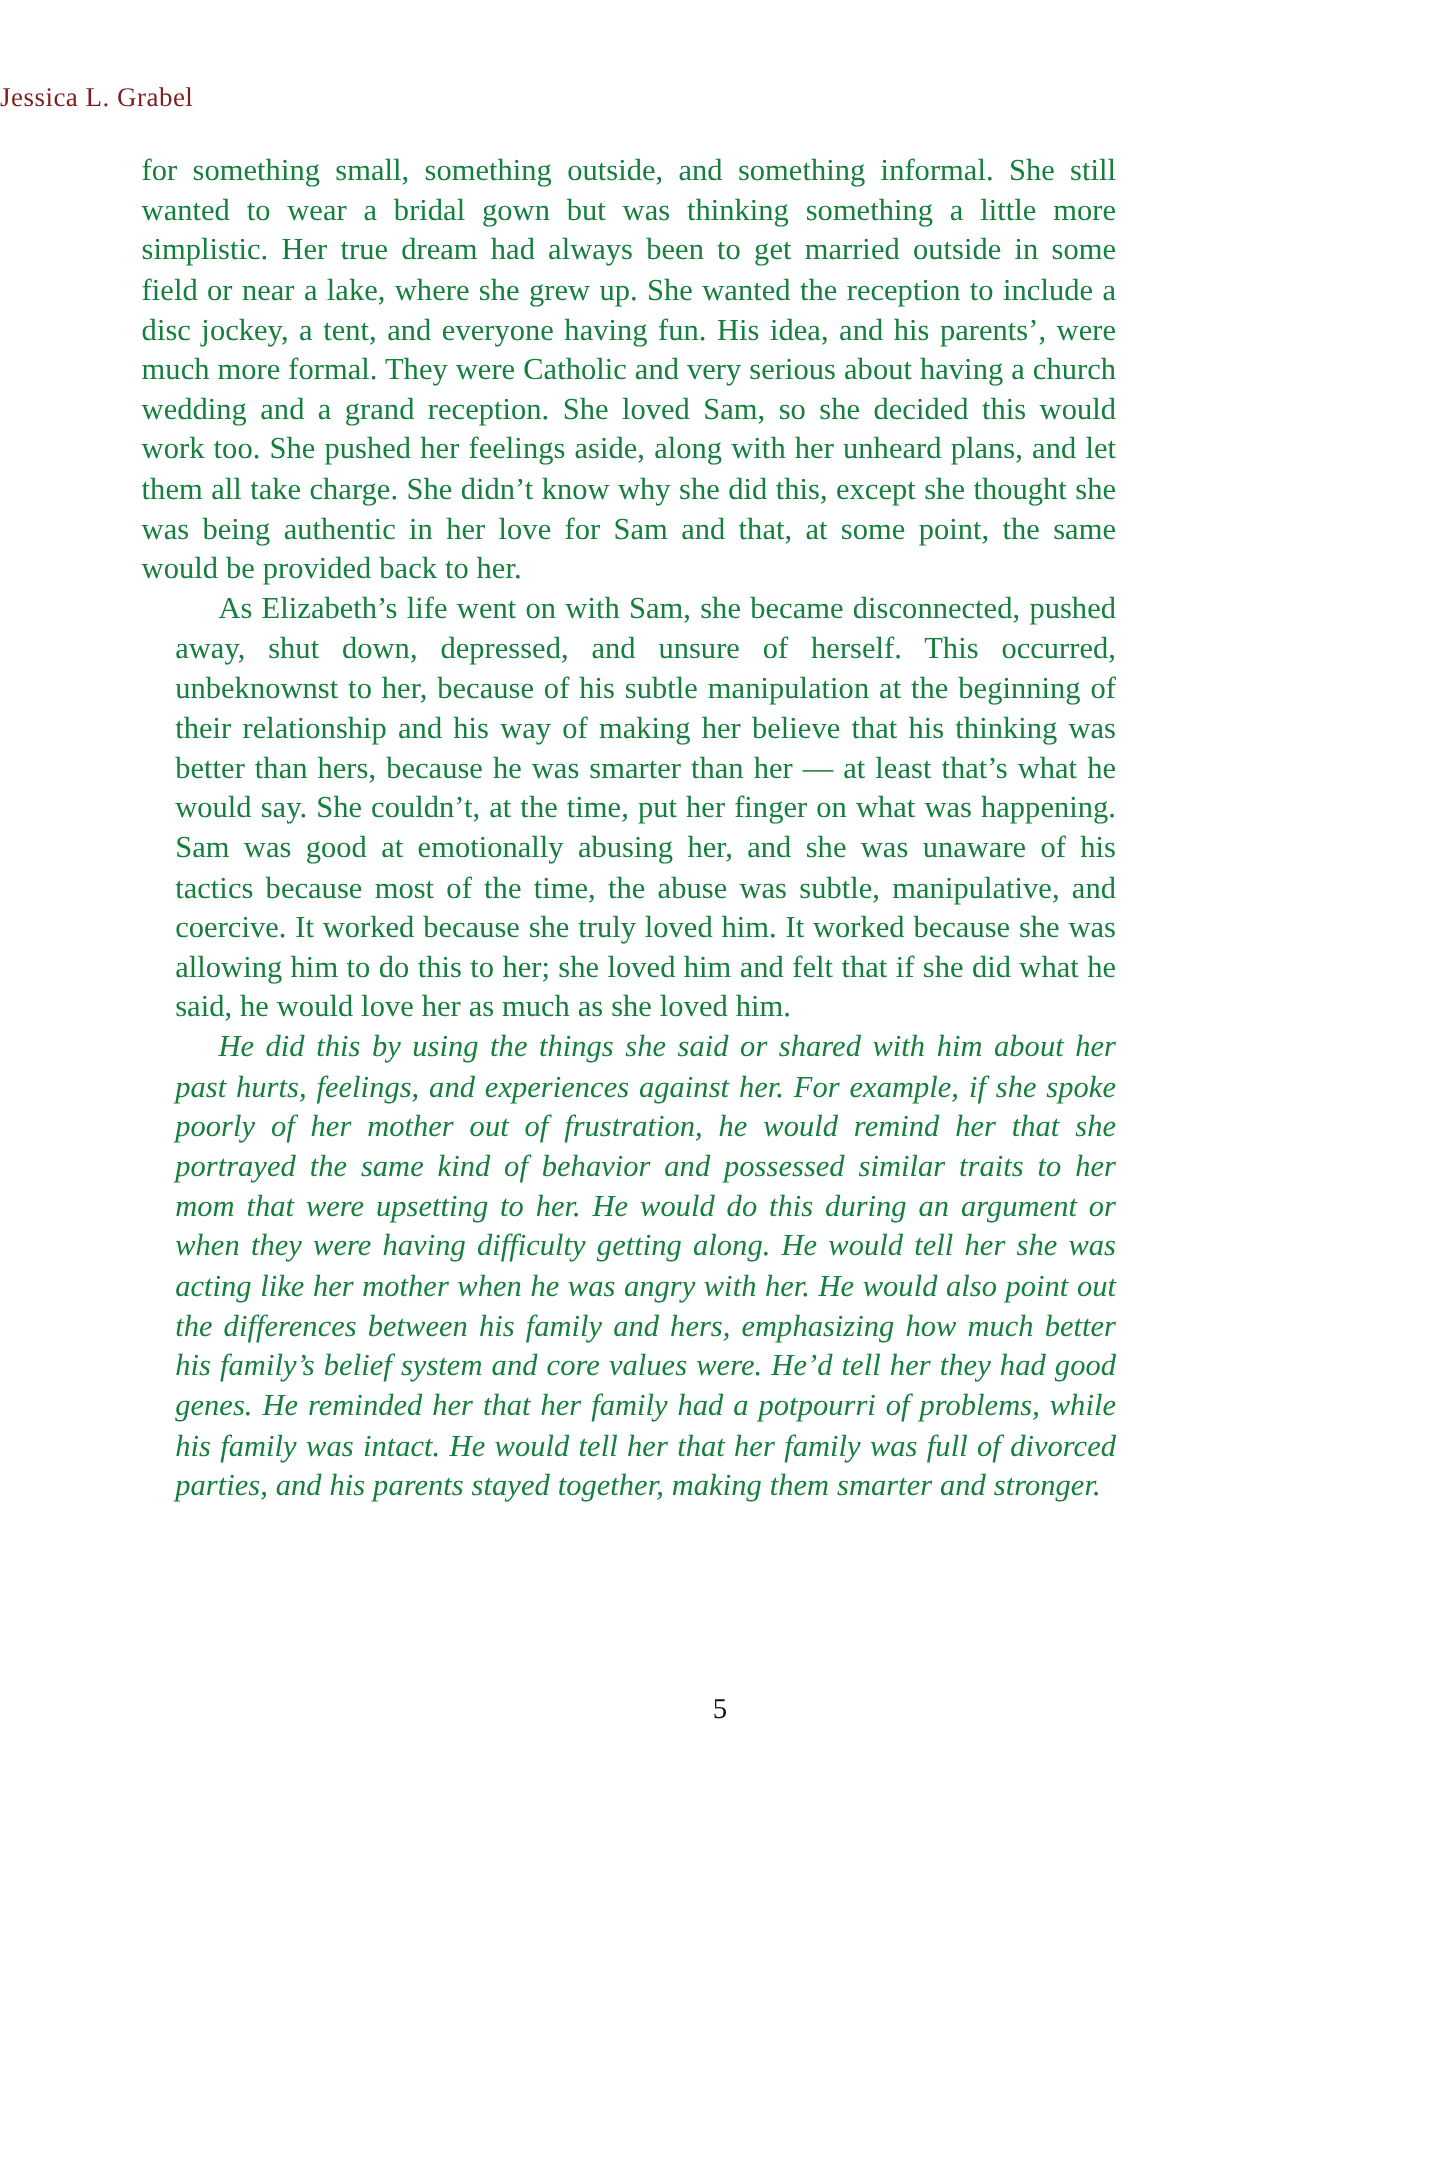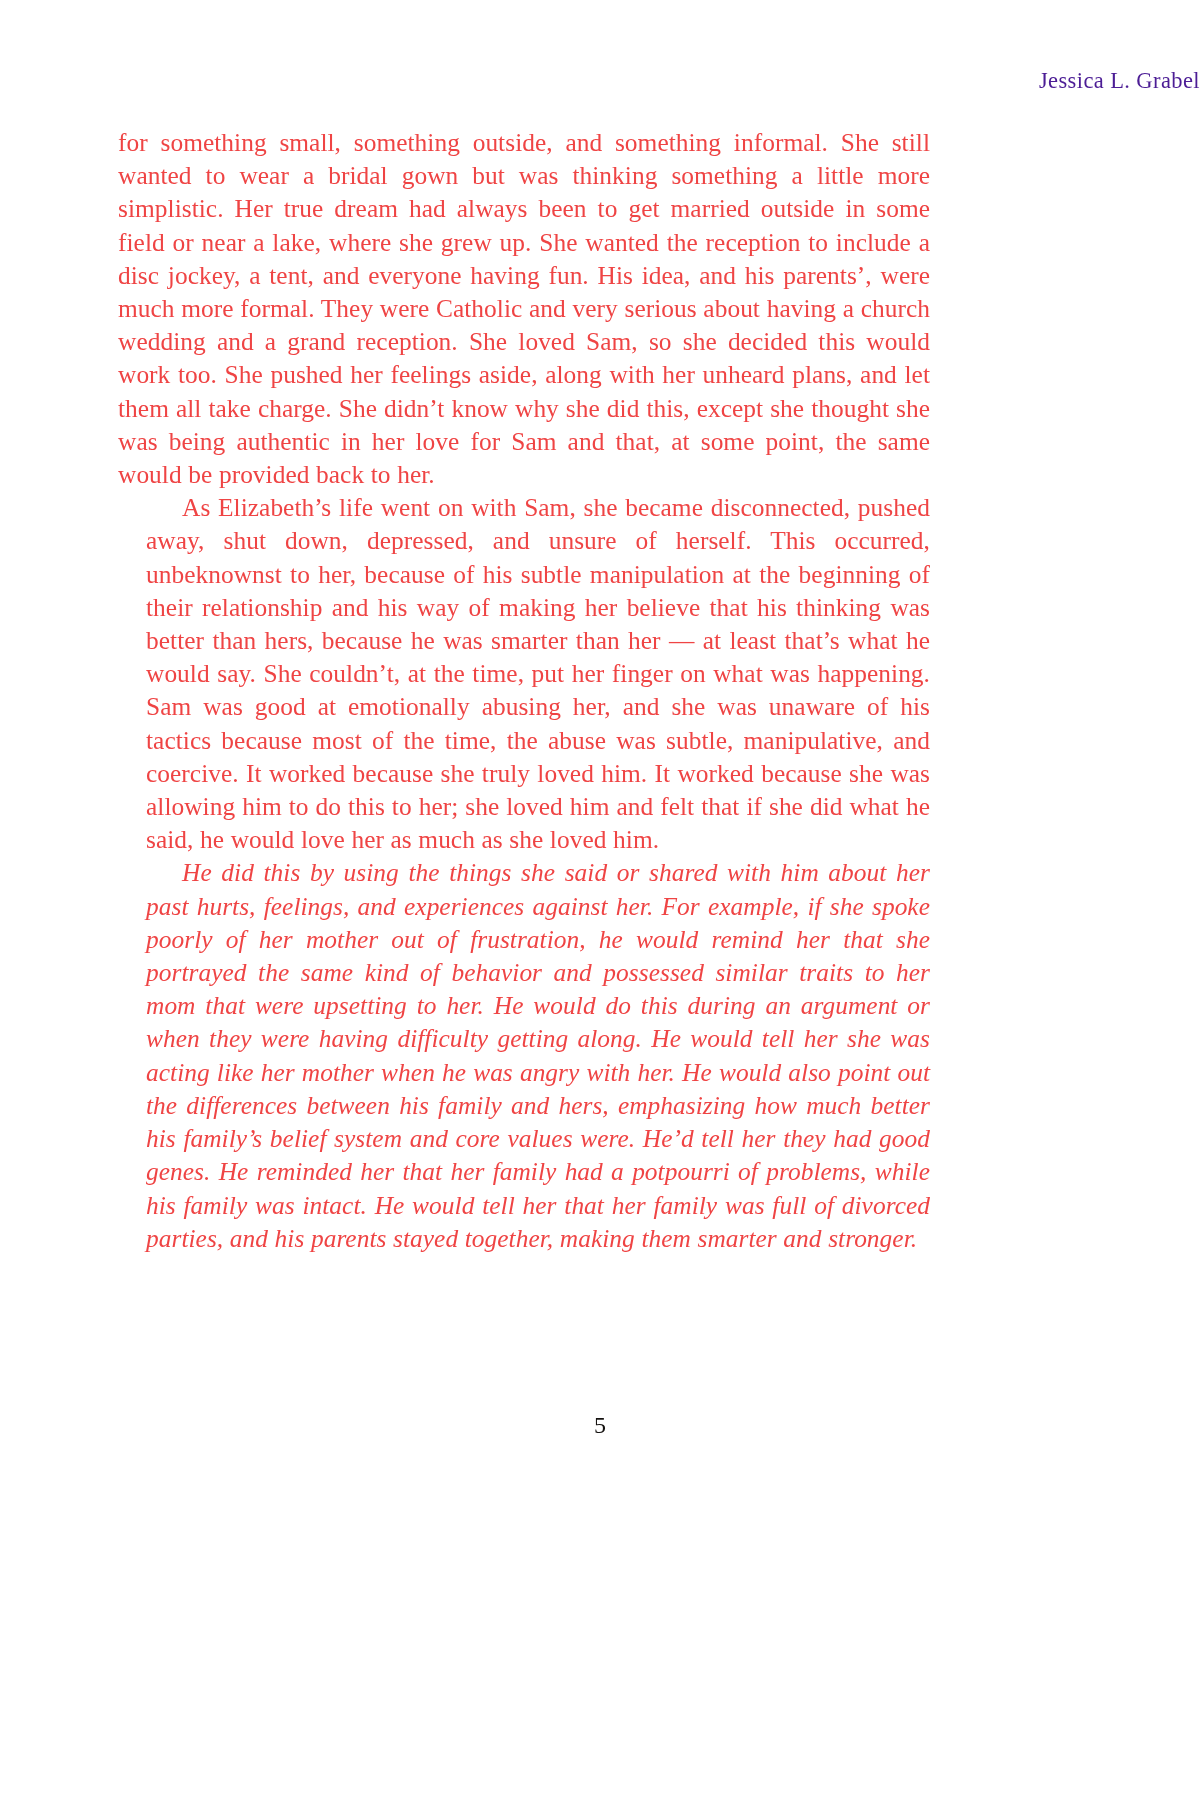--- a/index.html
+++ b/index.html
@@ -16,41 +16,41 @@
     box-sizing: border-box;
     font-family: "Liberation Serif", "DejaVu Serif", serif;
     color: #14110f;
     overflow: hidden;
   }
   .running-header {
     position: absolute;
     top: 68px;
     left: 0;
     right: 0;
-    text-align: right;
+    text-align: left;
     font-size: 22.5px;
     letter-spacing: 0.4px;
-    color: #4c1d95;
+    color: #7f1d1d;
     font-family: "Liberation Serif", "DejaVu Serif", serif;
   }
   .text-block {
     position: absolute;
     top: 126px;
     left: 118px;
     width: 812px;
   }
   .para {
     margin: 0;
     text-align: justify;
     text-justify: inter-word;
     font-size: 25.4px;
     line-height: 33.2px;
     letter-spacing: 0.04px;
     word-spacing: 0.2px;
-    color: #ef4444;
+    color: #15803d;
     hyphens: none;
   }
   .para + .para {
     margin-top: 0;
     margin-left: 28px;
   }
   .para.indented {
     text-indent: 36px;
   }
   .para:last-child {

